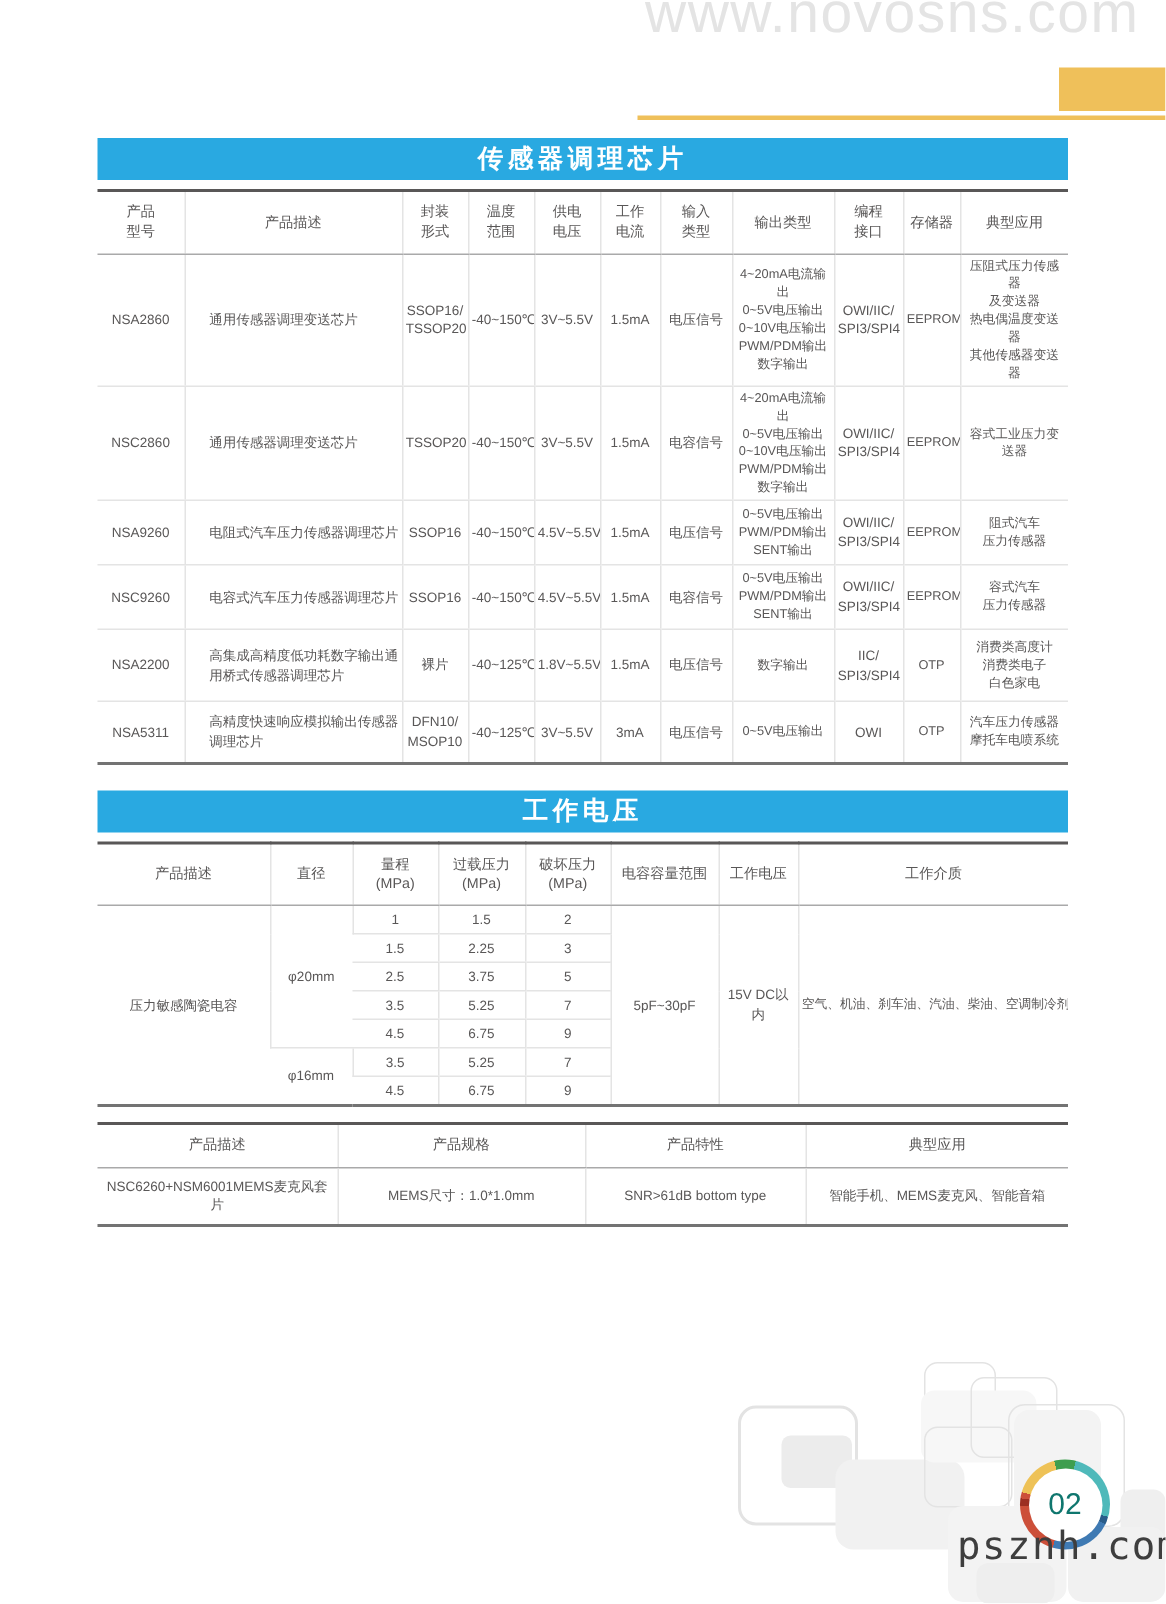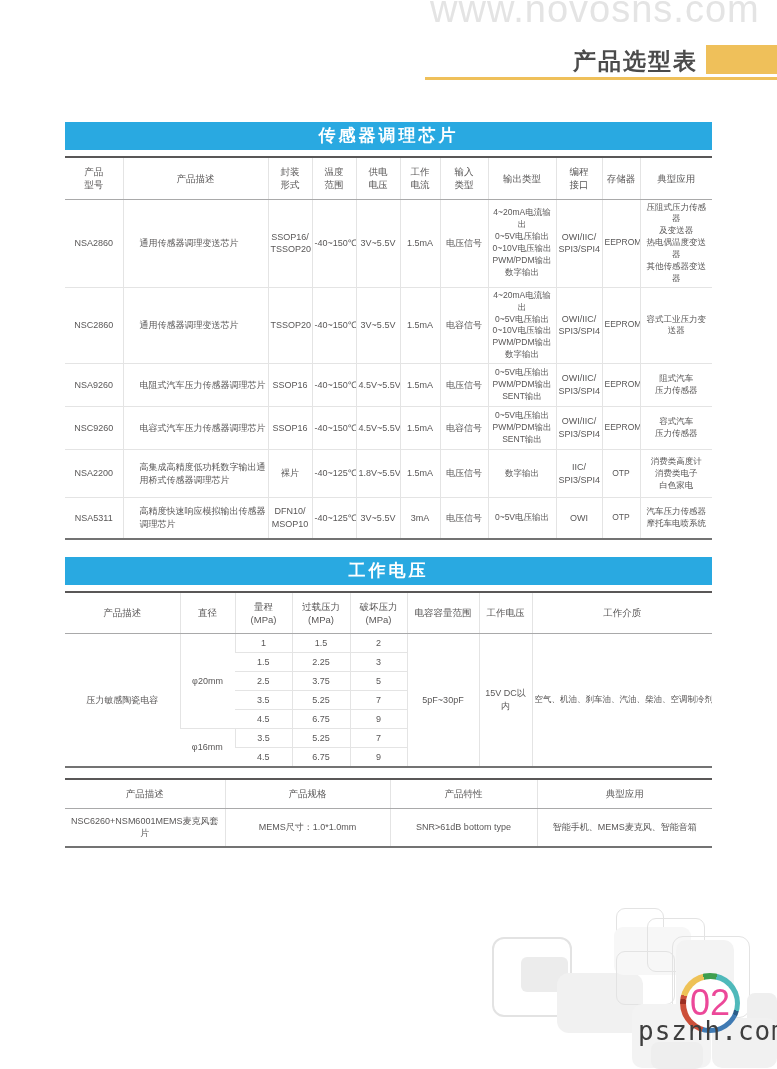--- a/index.html
+++ b/index.html
@@ -7,21 +7,21 @@
 
   
   .wm-top { position:absolute; top:-12px; left:430px; font-size:38px; color:#e4e4e4; letter-spacing:1px; white-space:nowrap; }
 
   
   .title-text { position:absolute; top:46px; left:420px; width:278px; text-align:right; font-size:23px; font-weight:bold; color:#4b4b4b; letter-spacing:2px; }
   .title-block { position:absolute; top:45px; left:706px; width:71px; height:29px; background:#efc05a; }
   .title-underline { position:absolute; top:77px; left:425px; width:352px; height:3px; background:#efc05a; }
 
   
-  .tables { position:absolute; left:65px; top:122px; width:647px; }
+  .tables { position:absolute; left:65px; top:92px; width:647px; }
   .bar { height:28px; line-height:28px; background:#29a9e1; color:#ffffff; text-align:center; font-size:17px; font-weight:600; letter-spacing:3px; margin-bottom:6px; }
   .gap1 { height:17px; } .gap2 { height:10px; }
   table { border-collapse:collapse; table-layout:fixed; width:647px; border-top:2px solid #595757; border-bottom:2px solid #737373; }
   th, td { white-space:pre-line; text-align:center; vertical-align:middle; padding:2px; line-height:1.4; font-size:9px; color:#595757; font-weight:normal; overflow:hidden; }
   thead th { border-bottom:1px solid #a9a9aa; font-size:9.5px; }
   tbody td { border-bottom:1px solid #e4e4e4; }
   th + th, td + td { border-left:1px solid #e4e4e4; }
   .tl { text-align:left; padding-left:16px; }
   .sm { font-size:8.5px; }
   .nw { white-space:nowrap; font-size:8.5px; }
@@ -32,31 +32,30 @@
   #t3 tbody tr { height:38px; }
 
   
   .decor { position:absolute; border-radius:10px; }
   .d-line { border:2px solid #e3e3e3; background:transparent; }
   .d-fill { background:#f1f1f1; }
   .badge { position:absolute; left:680px; top:973px; width:60px; height:60px; border-radius:50%;
            background:conic-gradient(#3e9e4e 0deg 14deg,#4fb9ba 14deg 106deg,#2a5d8a 106deg 116deg,#3f7ab3 116deg 196deg,#cc4f39 196deg 268deg,#9c2f22 268deg 278deg,#cc4f39 278deg 286deg,#eec257 286deg 346deg,#3e9e4e 346deg 360deg);
            display:flex; align-items:center; justify-content:center; z-index:3; }
   .badge-inner { width:49px; height:49px; border-radius:50%; background:#ffffff; display:flex; align-items:center; justify-content:center;
-                 font-size:36px; color:#ec4899; }
+                 font-size:20px; color:#0f766e; }
   .wm-bottom { position:absolute; left:638px; top:1016px; font-family:"DejaVu Sans Mono", monospace; font-size:26px; color:#3e3e3e; letter-spacing:1px; z-index:5; white-space:nowrap; }
 </style>
 </head>
 <body>
 
 <div class="page">
 
   <div class="wm-top">www.novosns.com</div>
 
-  <div class="title-text">产品选型表</div>
   <div class="title-block"></div>
   <div class="title-underline"></div>
 
   <div class="tables">
 
     <div class="bar">传感器调理芯片</div>
     <table id="t1">
       <colgroup>
         <col style="width:58px">
           <col style="width:145px">

